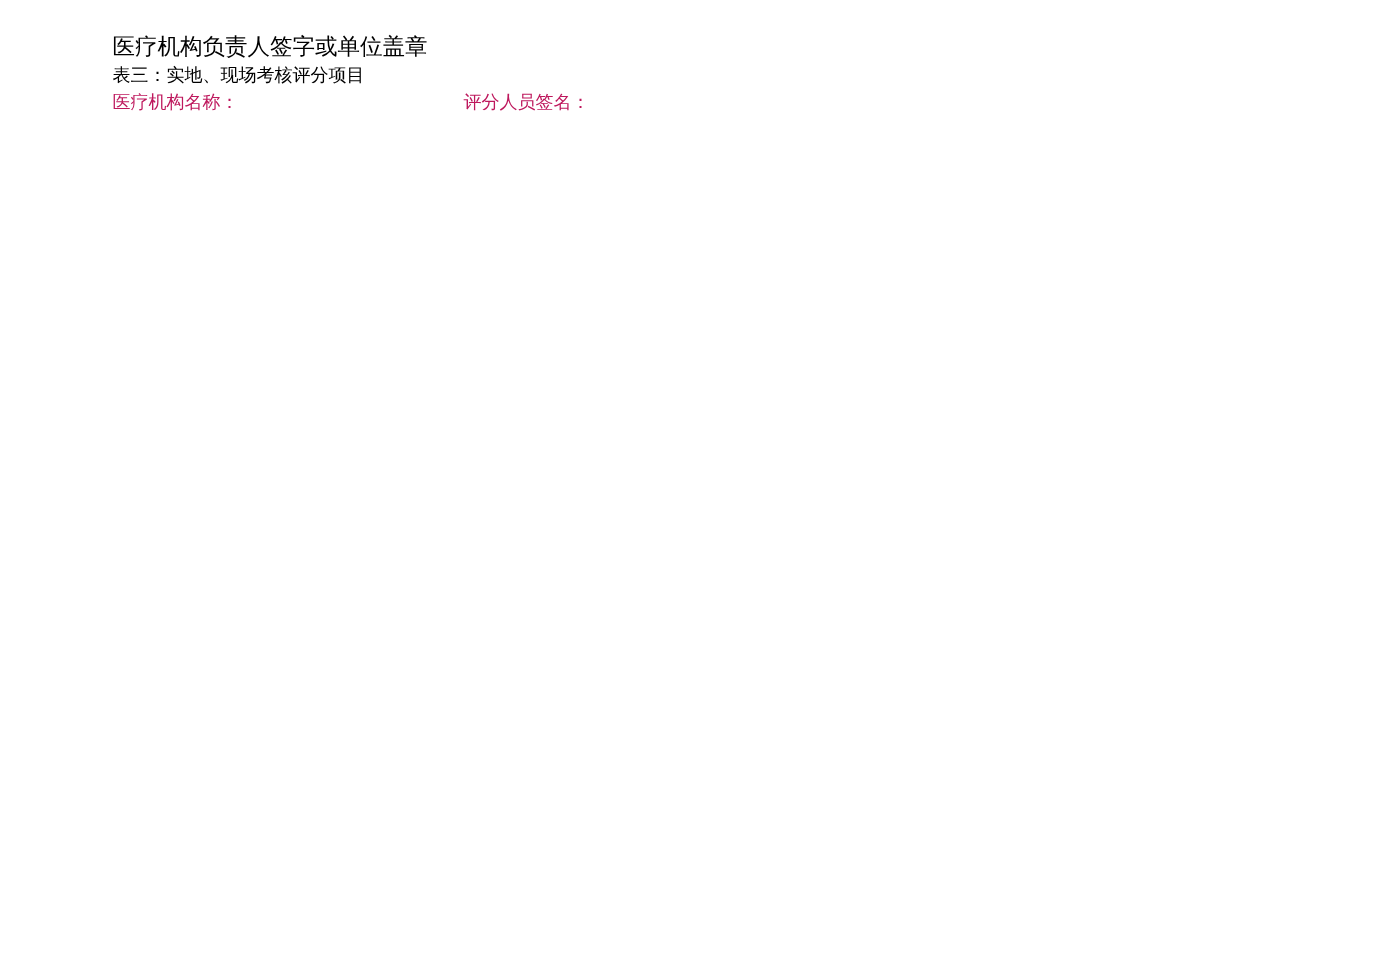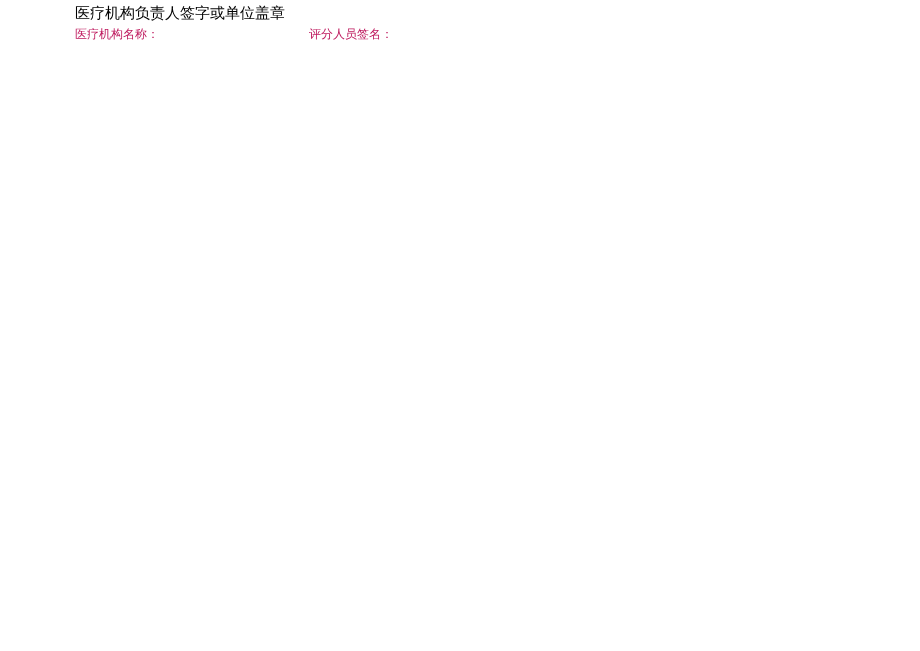--- a/index.html
+++ b/index.html
@@ -10,22 +10,21 @@
     body {
       width: 920px;
       height: 651px;
       background: #ffffff;
       font-family: "SimSun", "宋体", serif;
       position: relative;
     }
     .content {
       position: absolute;
       left: 75px;
-      top: 5px;
-      font-family: Liberation Mono, monospace;
+      top: 22px;
     }
     .line1 {
       font-size: 15px;
       color: #000000;
       line-height: 20px;
       letter-spacing: 0px;
     }
     .line2 {
       font-size: 12px;
       color: #000000;
@@ -44,16 +43,17 @@
     .spacer {
       display: inline-block;
       width: 150px;
     }
   </style>
 </head>
 <body>
 
 <div class="content">
   <div class="line1">医疗机构负责人签字或单位盖章</div>
+  <div class="line2">表三：实地、现场考核评分项目</div>
   <div class="line3">
     <span class="label-group">医疗机构名称：</span><span class="spacer"></span><span class="label-group">评分人员签名：</span>
   </div>
 </div>
 
 </body></html>

